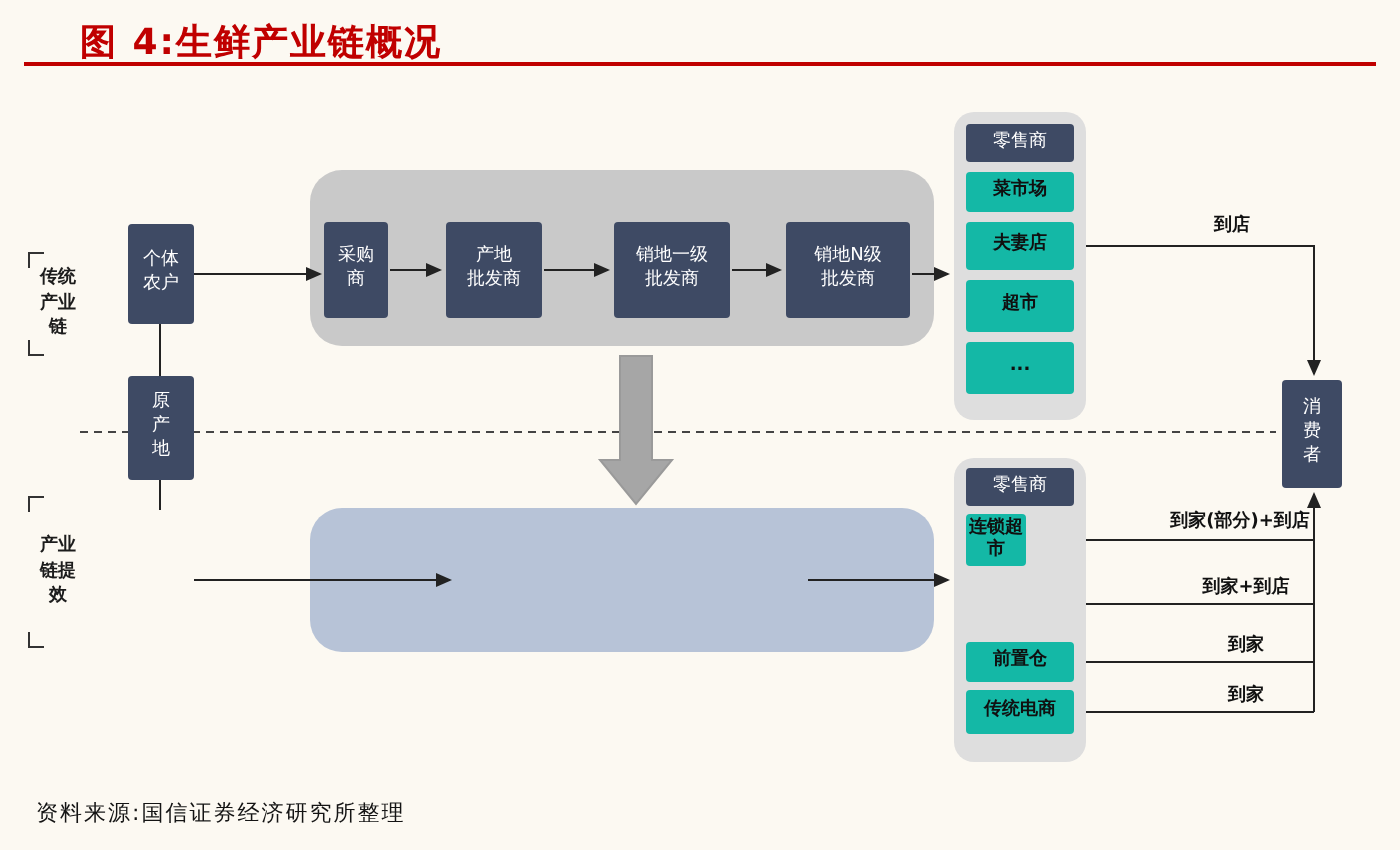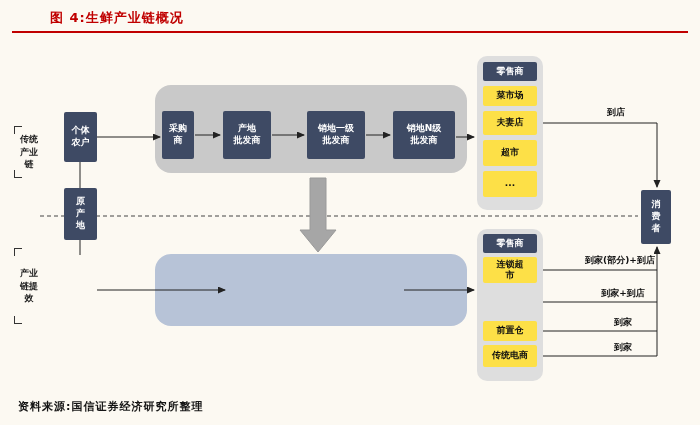--- a/index.html
+++ b/index.html
@@ -2,31 +2,31 @@
 <html><head>
 <meta charset="utf-8">
 <style>
   html,body { margin:0; padding:0; }
   .page {
     position:relative; width:700px; height:425px;
     background:#fcf9f2; overflow:hidden;
     font-family:"DejaVu Sans", sans-serif;
   }
   .abs { position:absolute; }
-  .title { left:26px; top:9px; font-size:13px; font-weight:bold; color:#c00000; letter-spacing:1px;padding-left:24px; }
+  .title { left:16px; top:9px; font-size:18px; font-weight:bold; color:#c00000; letter-spacing:1px;padding-left:24px; }
   .title-rule { left:12px; top:31px; width:676px; height:2px; background:#c00000; }
-  .source { left:18px; top:399px; font-size:11px; font-weight:bold; color:#141414; letter-spacing:1px; }
+  .source { left:18px; top:399px; font-size:11px; font-weight:normal; color:#141414; letter-spacing:1px; }
 
   .navy {
-    background:#3e4a64; color:#ffffff; font-weight:bold; font-size:9px; line-height:1.3;
+    background:#3e4a64; color:#ffffff; font-weight:normal; font-size:9px; line-height:1.3;
     display:flex; align-items:center; justify-content:center; text-align:center;
     white-space:pre-line; border-radius:2px;
   }
   .grayitem {
-    background:#fde047; color:#101010; font-weight:bold; font-size:9px; line-height:1.25;
+    background:#14b8a6; color:#101010; font-weight:bold; font-size:9px; line-height:1.25;
     display:flex; align-items:center; justify-content:center; text-align:center;
     white-space:pre-line; border-radius:2px;
   }
   .cont-gray { background:#c9c9c9; border-radius:16px; }
   .cont-blue { background:#b7c3d7; border-radius:16px; }
   .cont-retail { background:#dedede; border-radius:10px; }
 
   .bracket {
     font-size:9px; font-weight:bold; color:#1c1c1c; line-height:1.4;
     display:flex; align-items:center; justify-content:center; text-align:center;
@@ -101,21 +101,21 @@
 批发商</div>
 
 
   <div class="abs navy" style="left:483px;top:62px;width:54px;height:19px">零售商</div>
   <div class="abs grayitem" style="left:483px;top:86px;width:54px;height:20px">菜市场</div>
   <div class="abs grayitem" style="left:483px;top:140px;width:54px;height:26px">超市</div>
   <div class="abs grayitem" style="left:483px;top:111px;width:54px;height:24px">夫妻店</div>
   <div class="abs grayitem" style="left:483px;top:171px;width:54px;height:26px">...</div>
 
   <div class="abs navy" style="left:483px;top:234px;width:54px;height:19px">零售商</div>
-  <div class="abs grayitem" style="left:483px;top:257px;width:54px;height:26px">连锁超
+  <div class="abs grayitem" style="left:483px;top:257px;width:30px;height:26px">连锁超
 市</div>
   <div class="abs grayitem" style="left:483px;top:321px;width:54px;height:20px">前置仓</div>
   <div class="abs grayitem" style="left:483px;top:345px;width:54px;height:22px">传统电商</div>
 
   <div class="abs navy" style="left:641px;top:190px;width:30px;height:54px">消
 费
 者</div>
 
   <div class="abs lbl" style="left:558px;top:106px;width:60px">到店</div>
   <div class="abs lbl" style="left:532px;top:254px;width:120px">到家(部分)+到店</div>

